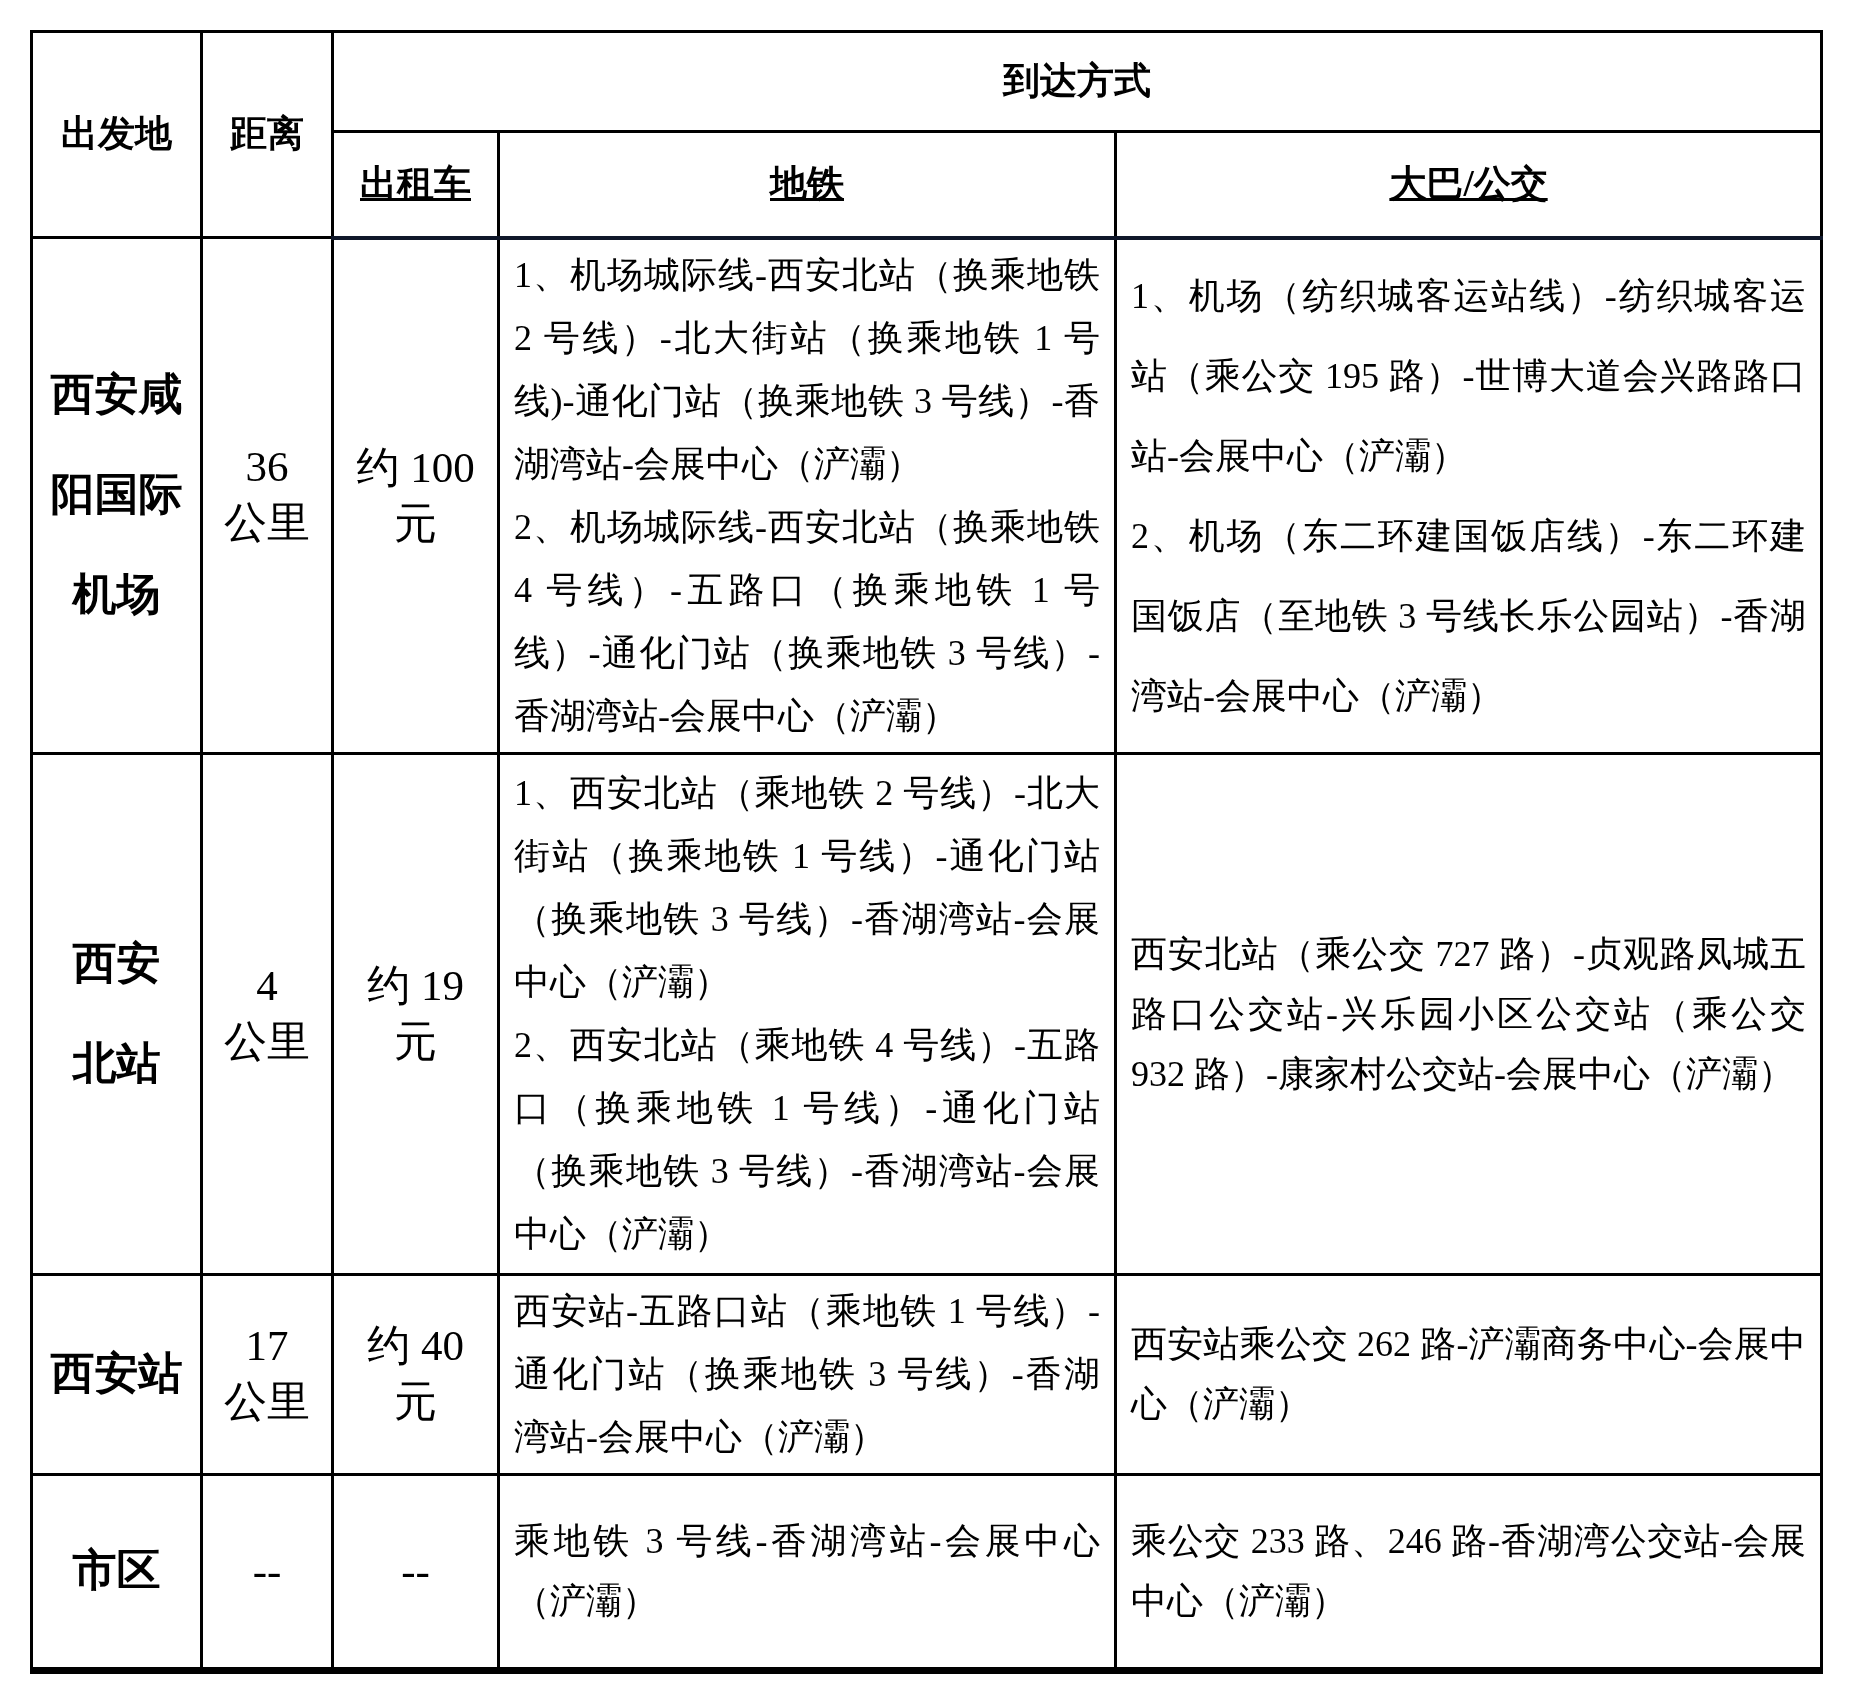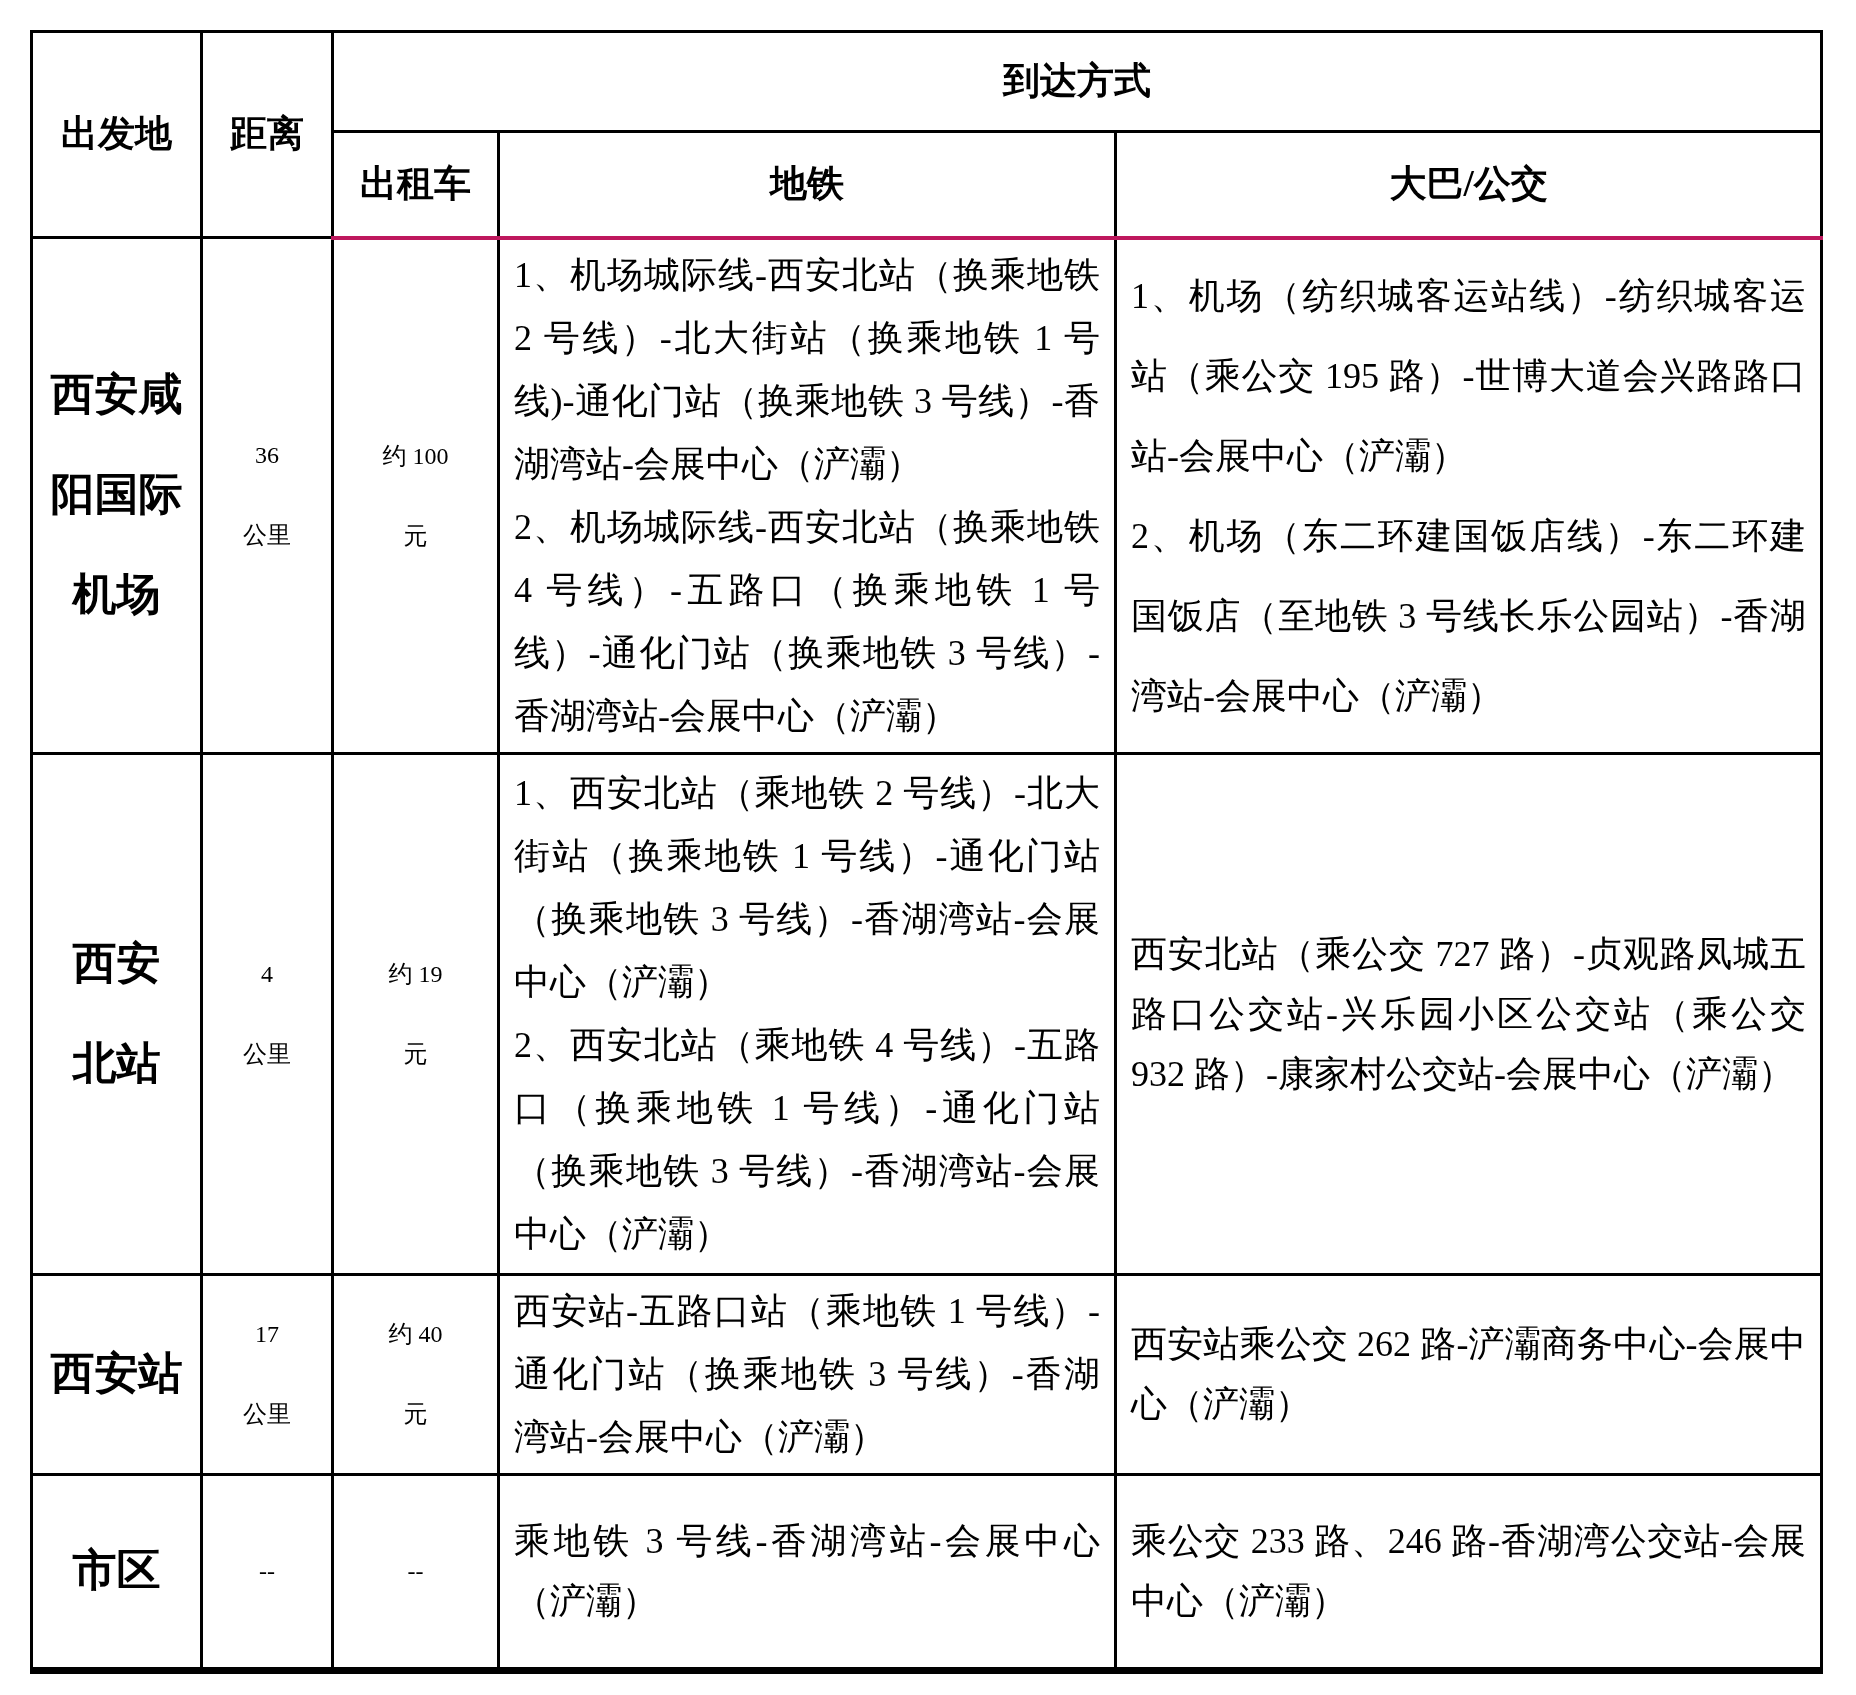--- a/index.html
+++ b/index.html
@@ -31,39 +31,40 @@
     border-bottom: 7px solid #000000;
   }
   table.transport td {
     border: 3px solid #000000;
     vertical-align: middle;
     padding: 4px 14px;
     overflow: hidden;
     white-space: pre-line;
   }
   tr.hrow2 td {
-    border-bottom: 4px solid #be185d;
+    border-bottom: 4px solid #0f172a;
+    text-decoration: underline;
   }
   .hdr {
     font-weight: bold;
     font-size: 37px;
     text-align: center;
     line-height: 1.3;
     margin-left: 11px;
   }
   .name {
     font-weight: bold;
     font-size: 44px;
     text-align: center;
     line-height: 100px;
   }
   .num {
-    font-size: 24px;
+    font-size: 43px;
     text-align: center;
-    line-height: 80px;
+    line-height: 56px;
   }
   .route {
     font-size: 36px;
     text-align: justify;
   }
   .lh-tight { line-height: 63px; margin-left: 48px; }
   .lh-mid   { line-height: 80px; }
   .lh-loose { line-height: 60px; }
 </style>
 </head>

